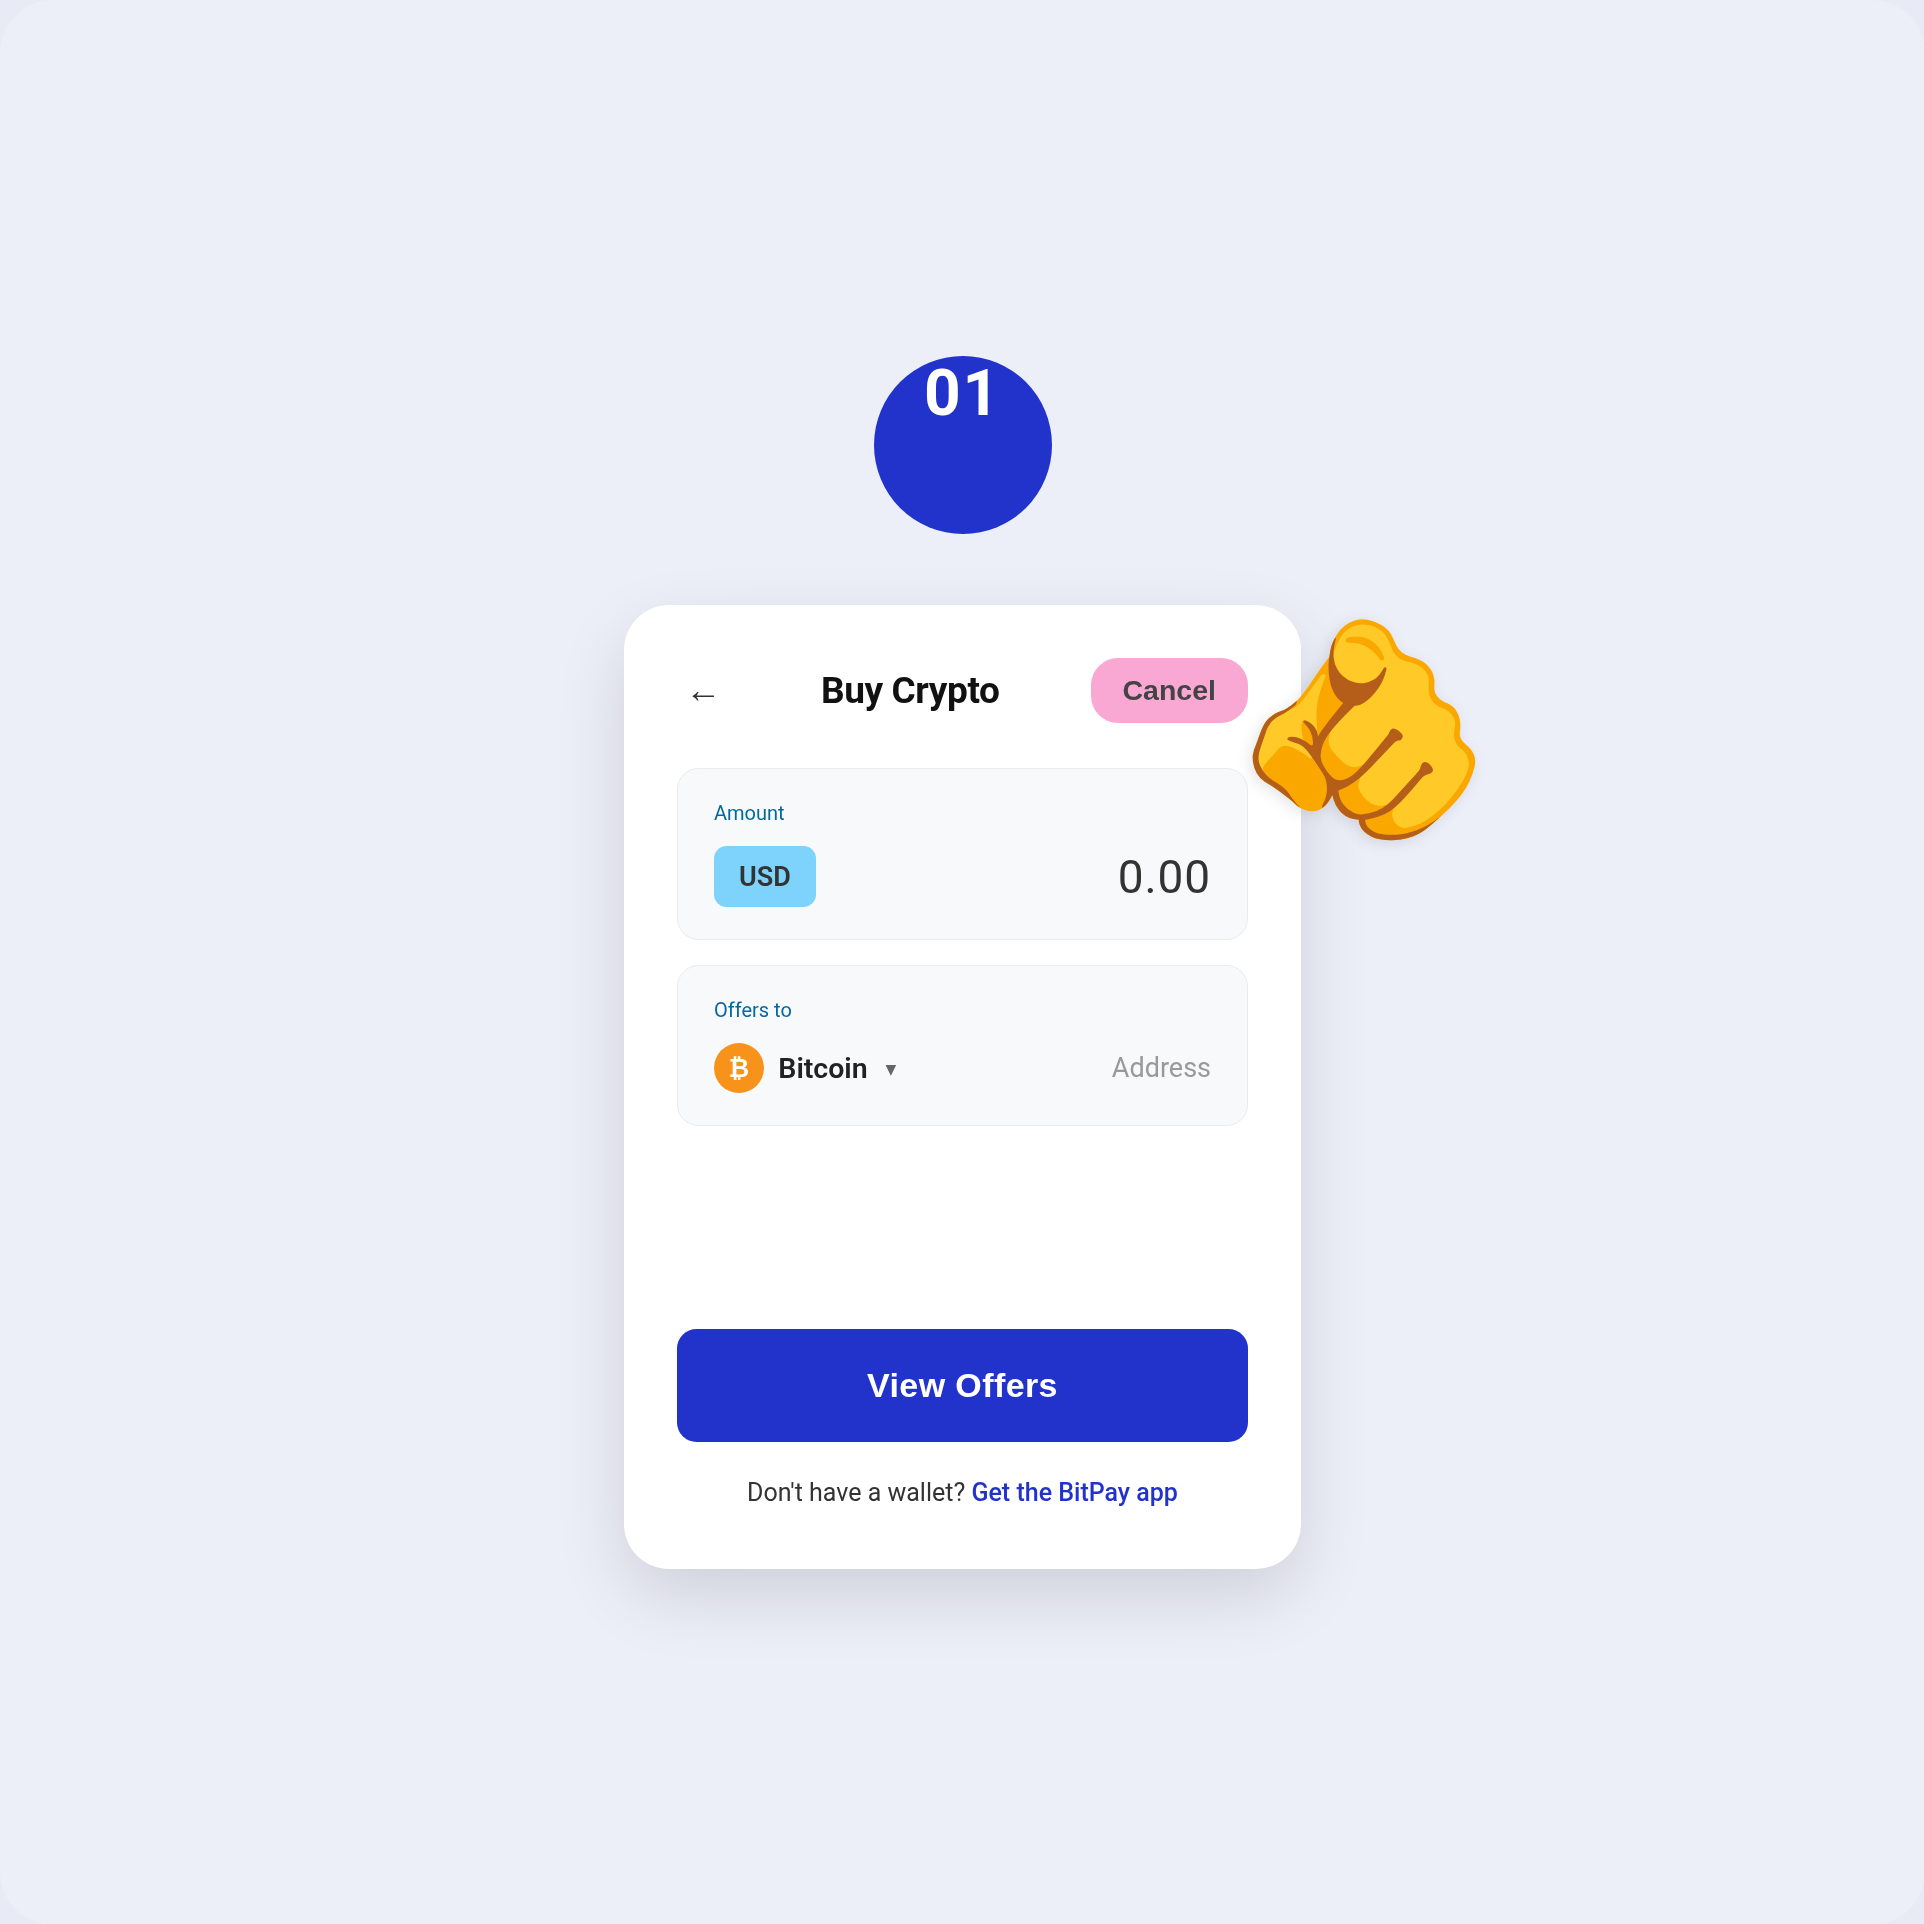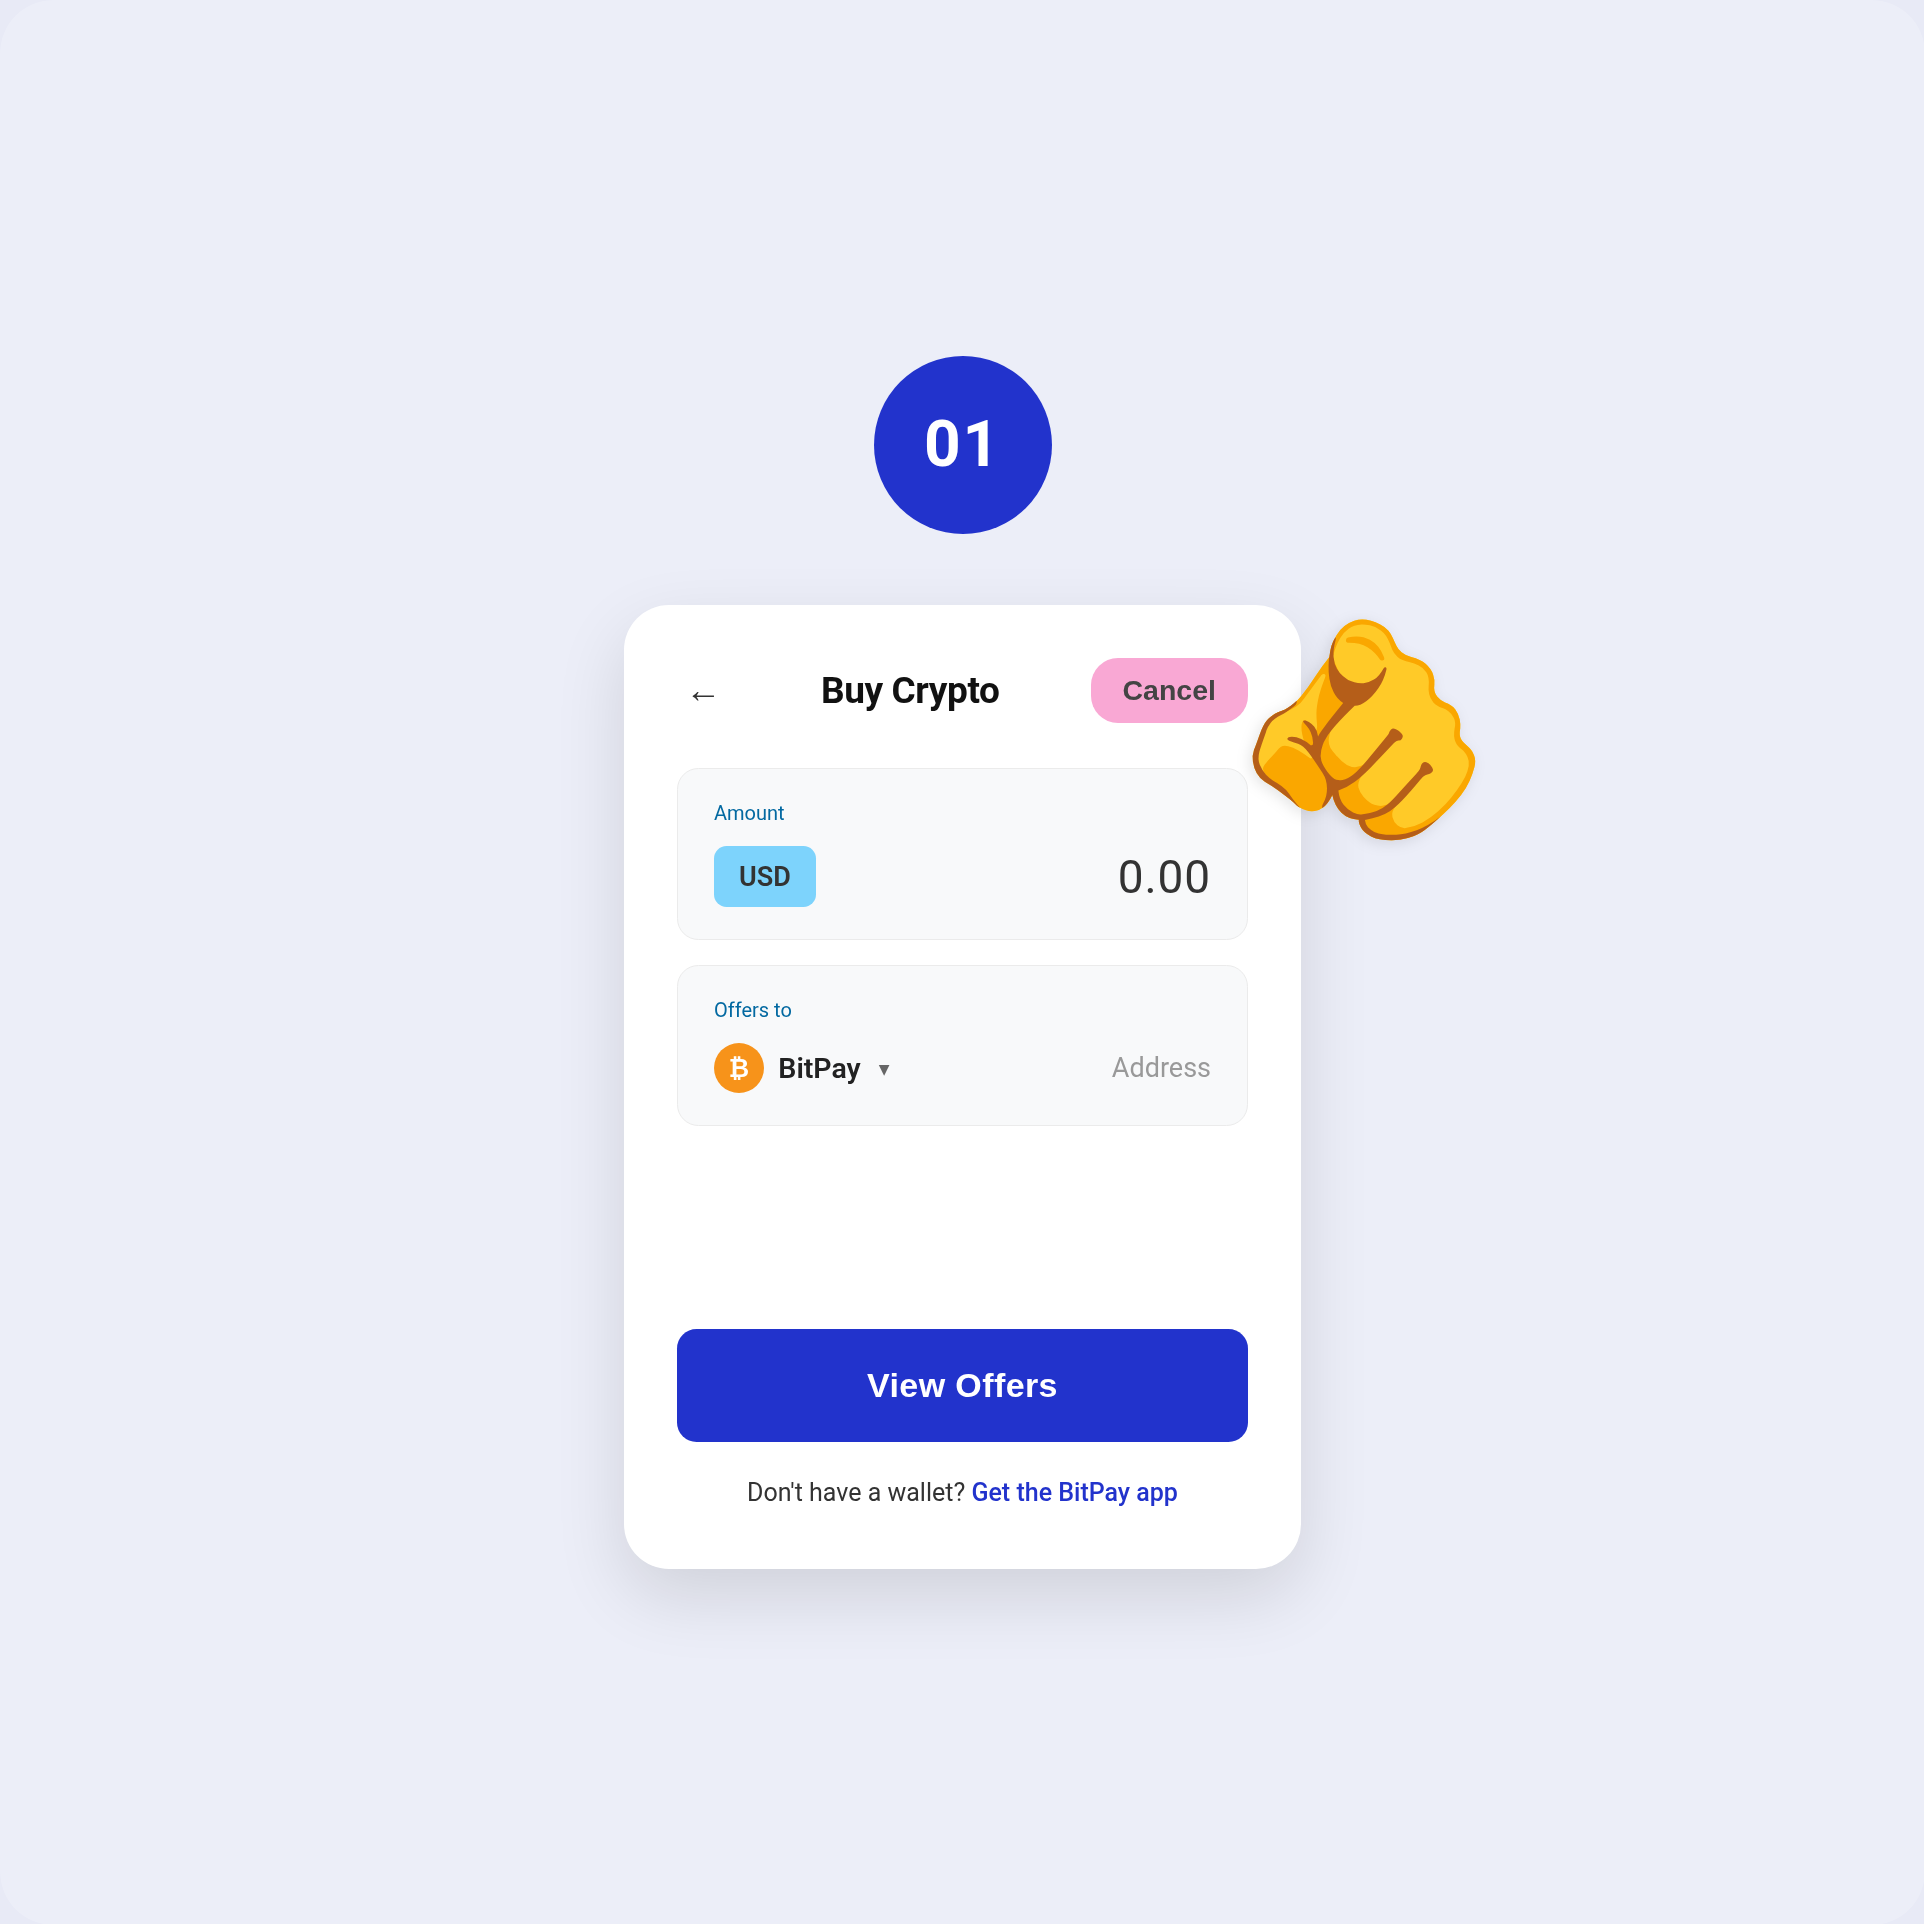--- a/index.html
+++ b/index.html
@@ -37,21 +37,20 @@
       align-items: center;
       position: relative;
     }
 
     .step-badge {
       width: 178px;
       height: 178px;
       background: #2233cc;
       border-radius: 50%;
       display: flex;
-      align-items: center;
       justify-content: center;
       margin-bottom: 71px;
       z-index: 2;
     }
 
     .step-badge-text {
       color: white;
       font-size: 64px;
       font-weight: 700;
       letter-spacing: 1.8px;
@@ -264,21 +263,21 @@
           <span class="amount-value">0.00</span>
         </div>
       </div>
 
       
       <div class="section-card">
         <div class="section-label">Offers to</div>
         <div class="deposit-row">
           <div class="crypto-selector">
             <div class="bitcoin-icon">₿</div>
-            <span class="crypto-name">BitPay</span>
+            <span class="crypto-name">Bitcoin</span>
             <span class="chevron-down">▾</span>
           </div>
           <span class="address-label">Address</span>
         </div>
       </div>
 
       
       <div class="spacer"></div>
 
       

